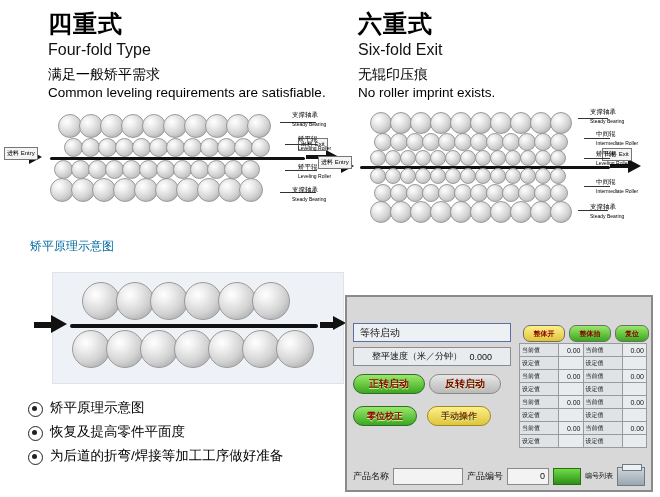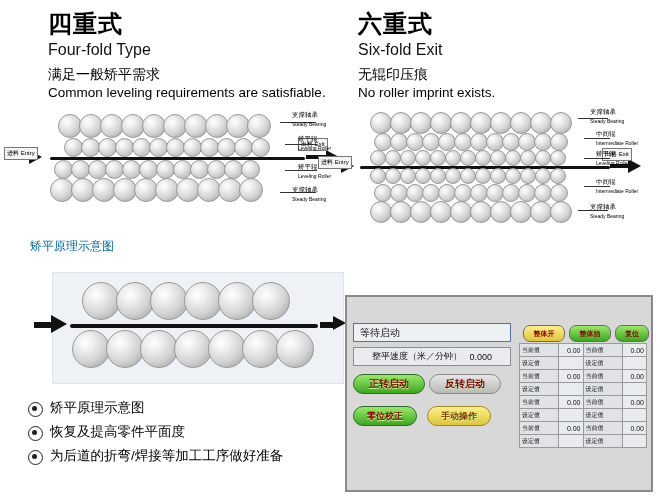--- a/index.html
+++ b/index.html
@@ -477,13 +477,22 @@
     </tr>
     <tr>
       <td class="lab">设定值</td>
       <td class="val"></td>
       <td class="lab">设定值</td>
       <td class="val"></td>
     </tr>
   </tbody>
     </table>
 
+  <div class="hmi-bottom">
+    <span>产品名称</span>
+    <div class="field" style="width:62px;"></div>
+    <span>产品编号</span>
+    <div class="field" style="width:34px;justify-content:flex-end;">0</div>
+    <div class="green-chip"></div>
+    <span style="font-size:7px;">编号列表</span>
+    <div class="printer"></div>
+  </div>
 </div>
 
 </body></html>

